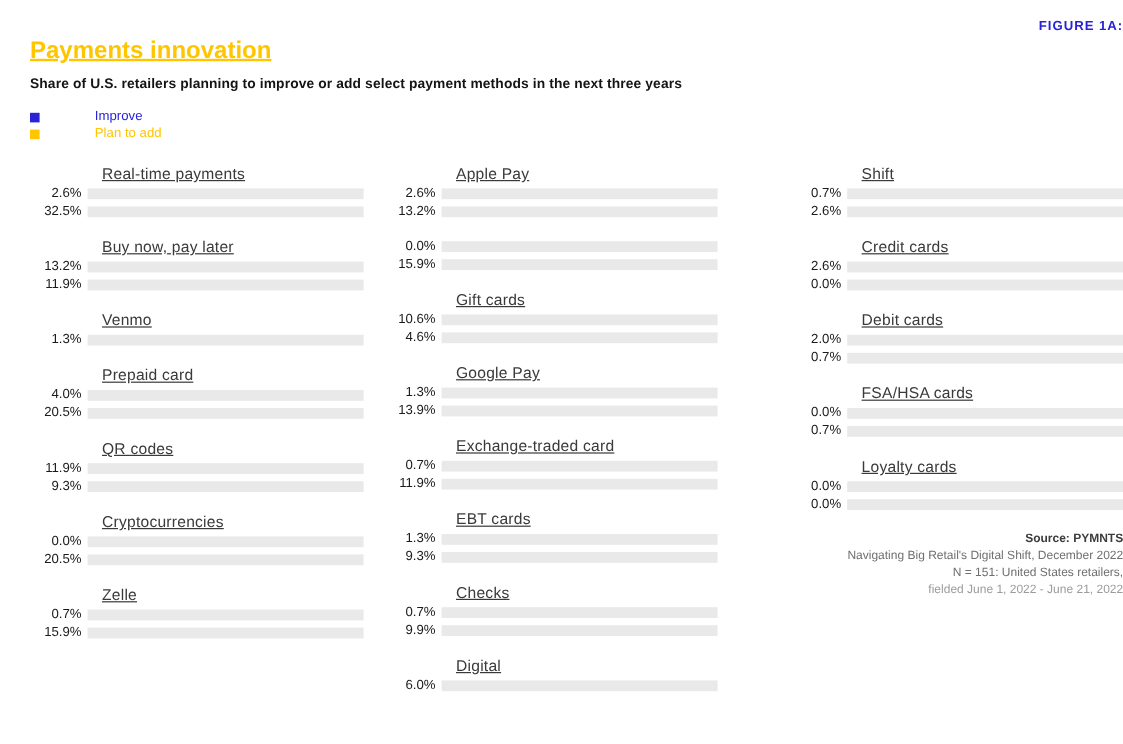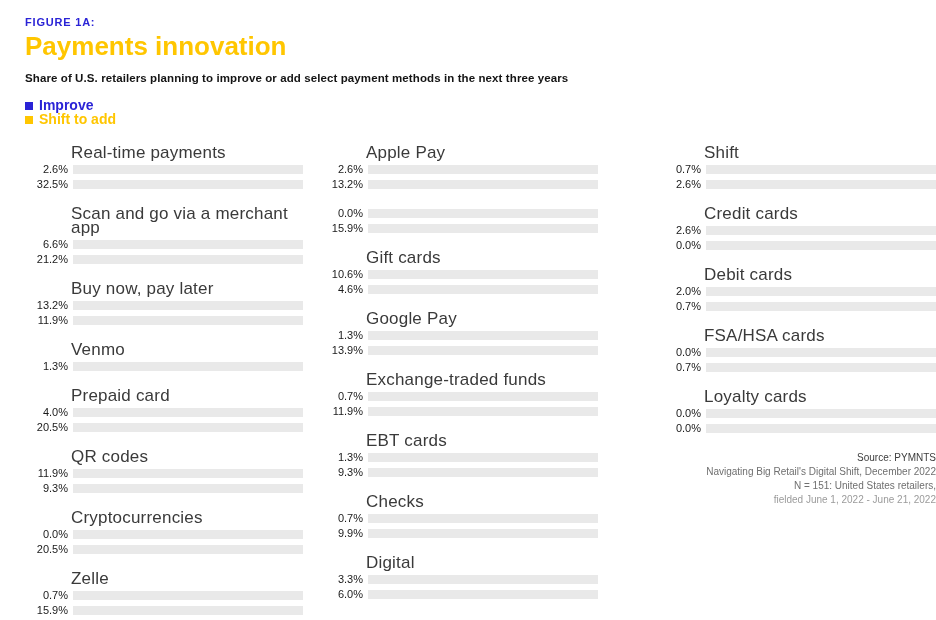--- a/index.html
+++ b/index.html
@@ -10,76 +10,76 @@
     color: #111;
     overflow: hidden;
   }
   .page { padding: 16px 0 0 25px; }
 
   
   .figure-label {
     font-size: 11px; font-weight: bold; letter-spacing: 0.8px;
   }
   .page-title {
-    font-size: 26px; font-weight: bold; margin-top: 3px;
+    font-size: 20px; font-weight: bold; margin-top: 3px; text-decoration: underline;
   }
   .subtitle {
     font-size: 11.5px; font-weight: bold; color: #141414;
     margin-top: 10px; letter-spacing: 0.1px;
   }
   .legend { margin-top: 16px; }
   .legend-row { display: flex; align-items: center; margin-bottom: 3px; }
   .swatch { width: 8px; height: 8px; margin-right: 6px; flex: 0 0 auto; }
-  .legend-label { font-size: 14px; font-weight: bold; line-height: 11px; }
+  .legend-label { font-size: 11px; font-weight: normal; line-height: 11px; margin-left: 40px; }
 
   
   .charts { display: flex; margin-top: 21px; padding-left: 2px; }
   .chart-col { width: 276px; flex: 0 0 auto; }
   .chart-col.col-2 { margin-left: 19px; }
   .chart-col.col-3 { margin-left: 62px; }
 
   .group { margin-bottom: 17px; }
   .group-title {
-    margin-left: 44px; font-size: 17px; color: #3a3a3a;
-    line-height: 14px; margin-bottom: 3px; letter-spacing: 0.2px;
+    margin-left: 58px; font-size: 13px; color: #3a3a3a;
+    line-height: 14px; margin-bottom: 3px; letter-spacing: 0.2px; text-decoration: underline;
   }
   .bar-row { display: flex; align-items: center; margin-bottom: 3px; }
   .val {
     width: 46px; flex: 0 0 auto; text-align: right; padding-right: 5px;
     font-size: 11px; color: #1a1a1a; line-height: 12px;
   }
   .track { width: 230px; height: 9px; background: #e9e9e9; position: relative; }
   .bar { height: 9px; width: 0; }
 
   
   .source-note {
     margin-top: 9px; text-align: right; width: 276px;
     font-size: 10px; line-height: 14px;
   }
-  .source-line-1 { font-weight: normal; color: #3d3d3d; }
+  .source-line-1 { font-weight: bold; color: #3d3d3d; }
   .source-line-2, .source-line-3 { color: #6f6f6f; }
   .source-line-4 { color: #9b9b9b; }
 </style>
 </head>
 <body>
 
 <div class="page">
 
-  <div class="figure-label" style="color: rgb(42, 35, 214);">FIGURE 1A:</div>
+  <div class="figure-label" style="color: rgb(42, 35, 214); text-align: right;">FIGURE 1A:</div>
   <div class="page-title" style="color: rgb(255, 198, 0);">Payments innovation</div>
   <div class="subtitle">Share of U.S. retailers planning to improve or add select payment methods in the next three years</div>
 
   <div class="legend">
     <div class="legend-row">
       <span class="swatch swatch-improve" style="background: rgb(42, 35, 214);"></span>
       <span class="legend-label legend-label-improve" style="color: rgb(42, 35, 214);">Improve</span>
     </div>
     <div class="legend-row">
       <span class="swatch swatch-plan" style="background: rgb(255, 198, 0);"></span>
-      <span class="legend-label legend-label-plan" style="color: rgb(255, 198, 0);">Shift to add</span>
+      <span class="legend-label legend-label-plan" style="color: rgb(255, 198, 0);">Plan to add</span>
     </div>
   </div>
 
   <div class="charts">
     <div class="chart-col col-1" id="col-0">
   <div class="group">
     <div class="group-title">Real-time payments</div>
     <div class="bar-row">
       <span class="val">2.6%</span>
       <span class="track">
@@ -87,35 +87,20 @@
       </span>
     </div>
     <div class="bar-row">
       <span class="val">32.5%</span>
       <span class="track">
         <span class="bar bar-plan" style="width: 32.5%; background: rgb(255, 210, 0);"></span>
       </span>
     </div>
   </div>
 
-  <div class="group">
-    <div class="group-title">Scan and go via a merchant app</div>
-    <div class="bar-row">
-      <span class="val">6.6%</span>
-      <span class="track">
-        <span class="bar bar-improve" style="width: 6.6%; background: rgb(42, 35, 214);"></span>
-      </span>
-    </div>
-    <div class="bar-row">
-      <span class="val">21.2%</span>
-      <span class="track">
-        <span class="bar bar-plan" style="width: 21.2%; background: rgb(255, 210, 0);"></span>
-      </span>
-    </div>
-  </div>
 
   <div class="group">
     <div class="group-title">Buy now, pay later</div>
     <div class="bar-row">
       <span class="val">13.2%</span>
       <span class="track">
         <span class="bar bar-improve" style="width: 13.2%; background: rgb(42, 35, 214);"></span>
       </span>
     </div>
     <div class="bar-row">
@@ -258,21 +243,21 @@
     </div>
     <div class="bar-row">
       <span class="val">13.9%</span>
       <span class="track">
         <span class="bar bar-plan" style="width: 13.9%; background: rgb(255, 210, 0);"></span>
       </span>
     </div>
   </div>
 
   <div class="group">
-    <div class="group-title">Exchange-traded funds</div>
+    <div class="group-title">Exchange-traded card</div>
     <div class="bar-row">
       <span class="val">0.7%</span>
       <span class="track">
         <span class="bar bar-improve" style="width: 0.7%; background: rgb(42, 35, 214);"></span>
       </span>
     </div>
     <div class="bar-row">
       <span class="val">11.9%</span>
       <span class="track">
         <span class="bar bar-plan" style="width: 11.9%; background: rgb(255, 210, 0);"></span>
@@ -307,26 +292,20 @@
     <div class="bar-row">
       <span class="val">9.9%</span>
       <span class="track">
         <span class="bar bar-plan" style="width: 9.9%; background: rgb(255, 210, 0);"></span>
       </span>
     </div>
   </div>
 
   <div class="group">
     <div class="group-title">Digital</div>
-    <div class="bar-row">
-      <span class="val">3.3%</span>
-      <span class="track">
-        <span class="bar bar-improve" style="width: 3.3%; background: rgb(42, 35, 214);"></span>
-      </span>
-    </div>
     <div class="bar-row">
       <span class="val">6.0%</span>
       <span class="track">
         <span class="bar bar-plan" style="width: 6%; background: rgb(255, 210, 0);"></span>
       </span>
     </div>
   </div>
 </div>
     <div class="chart-col col-3" id="col-2">
 

